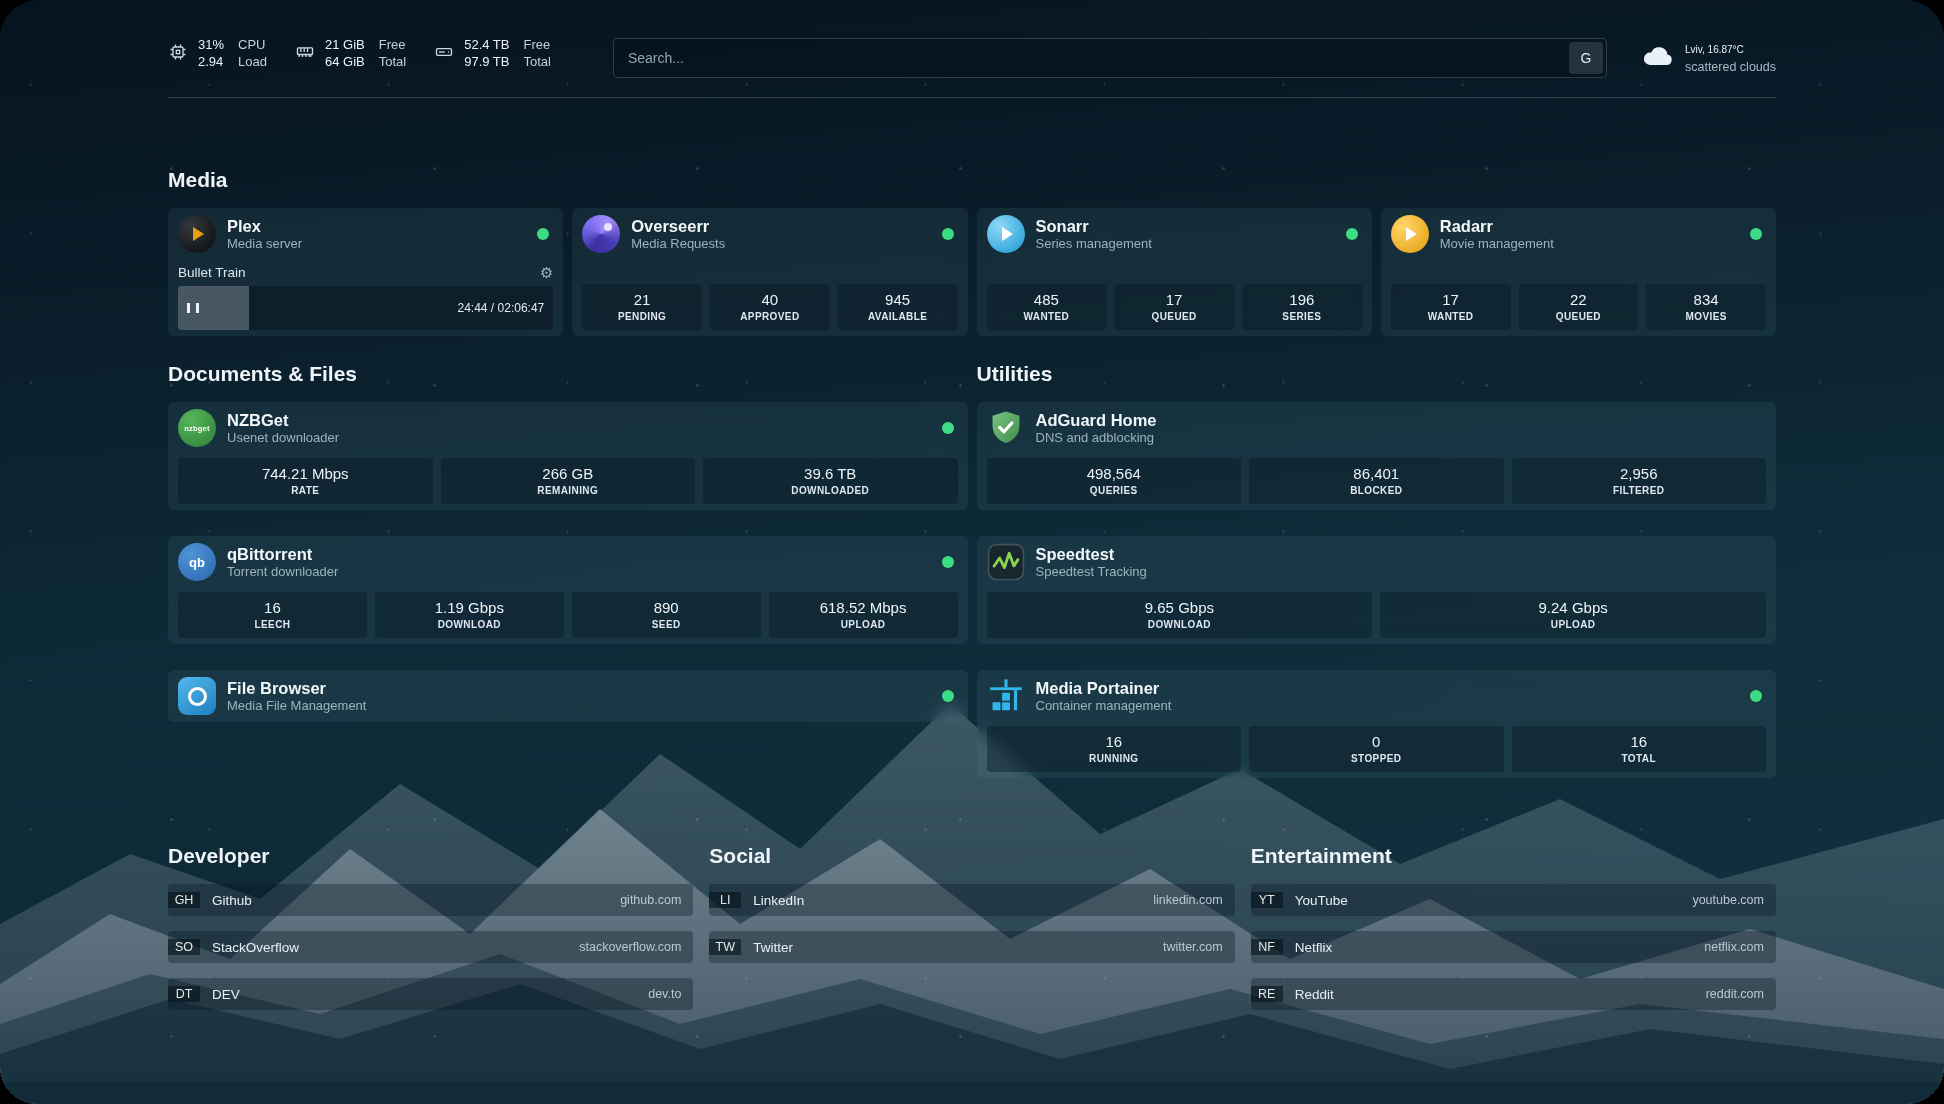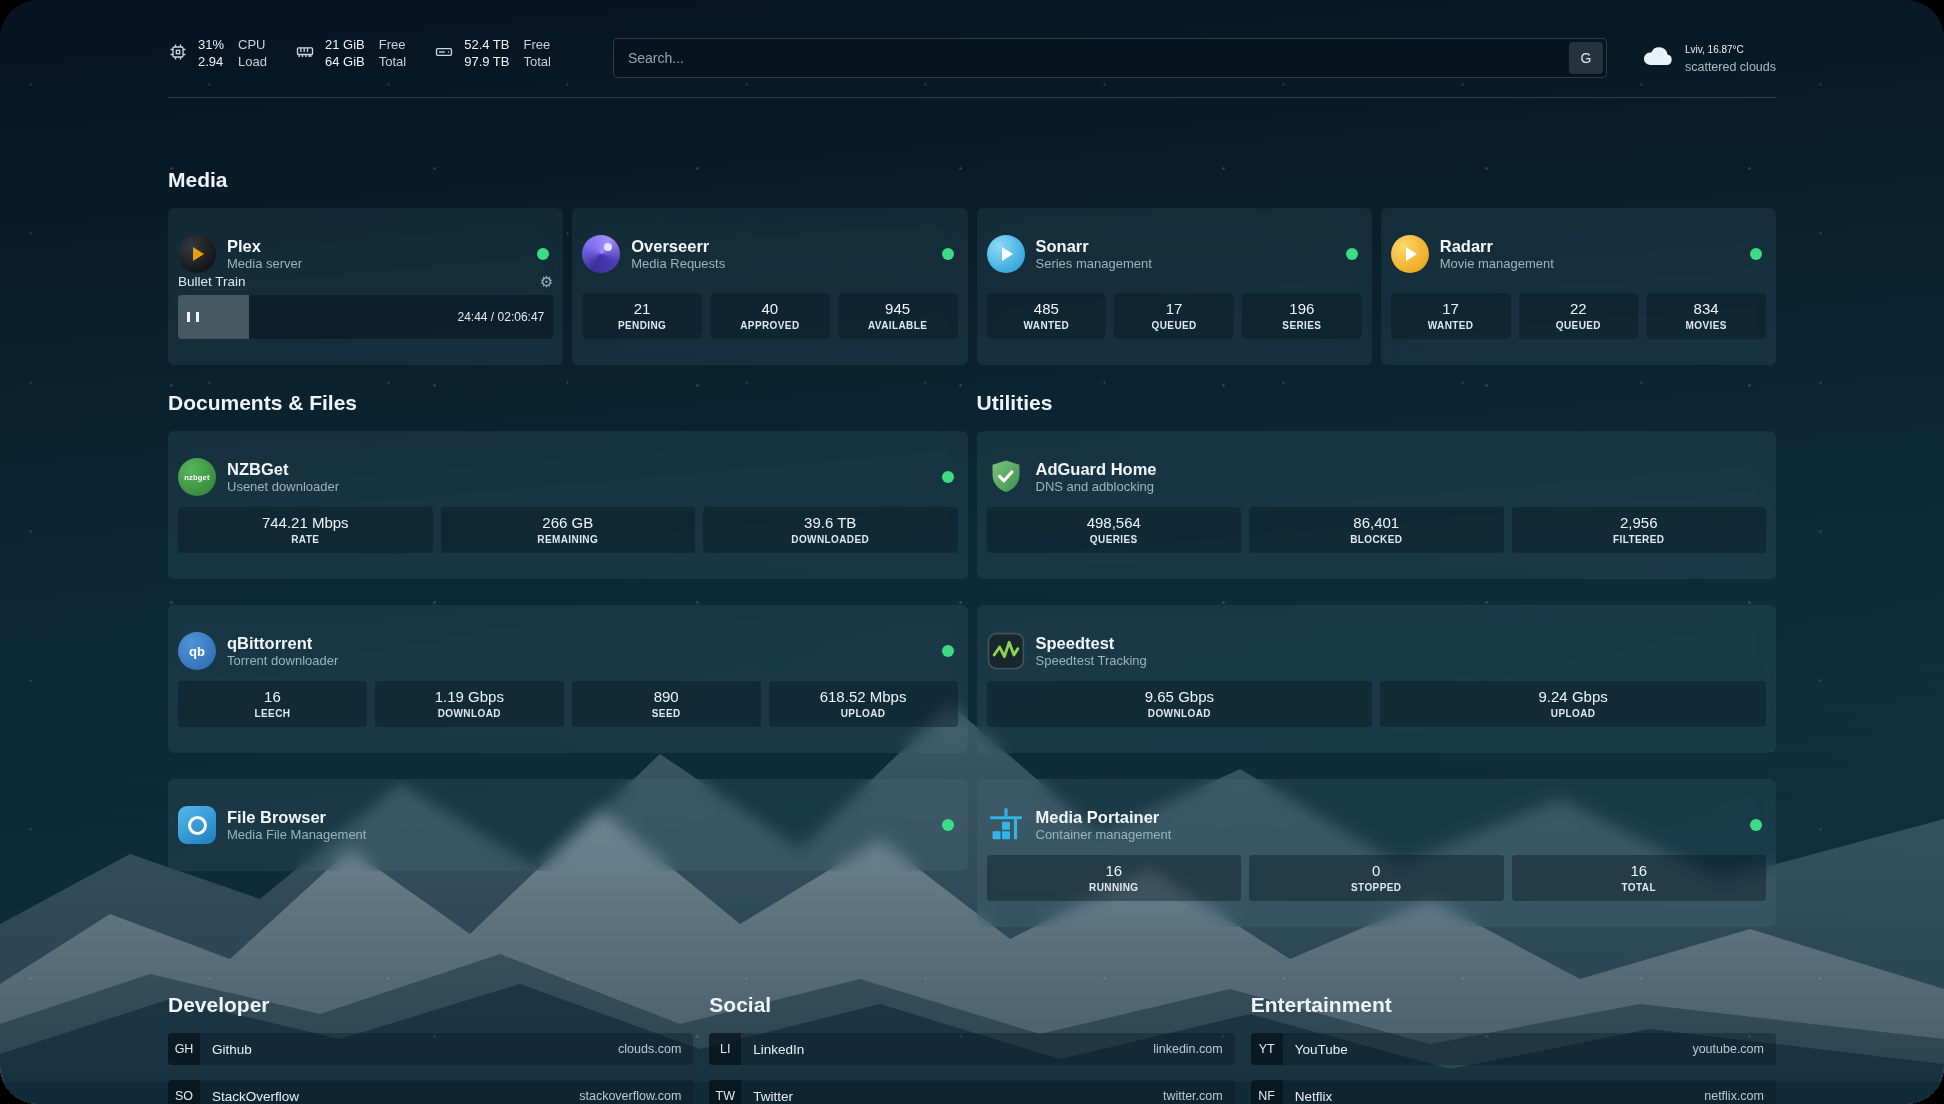--- a/index.html
+++ b/index.html
@@ -35,21 +35,21 @@
   .weather{display:flex;gap:12px;align-items:center;flex:none;}
   .weather-loc{font-size:10px;color:#edf3f7;line-height:19px;}
   .weather-cond{font-size:12.5px;color:#a9bcc8;line-height:17px;}
   .divider{margin-top:18px;border-top:1px solid rgba(255,255,255,0.16);}
 
   
   .section-heading{font-size:21px;font-weight:700;color:#eef4f8;margin:0 0 16px;}
   .media-heading{margin-top:70px;}
   .cards-row{display:flex;gap:9px;}
   .card{background:rgba(99,145,166,0.13);-webkit-backdrop-filter:blur(8px);backdrop-filter:blur(8px);
-    border-radius:6px;padding:26px 10px;box-sizing:border-box;cursor:pointer;}
+    border-radius:6px;padding:6px 10px;box-sizing:border-box;cursor:pointer;}
   .media-card{flex:1;min-width:0;min-height:128px;display:flex;flex-direction:column;}
   .card-head{display:flex;align-items:center;gap:11px;min-height:40px;}
   .svc-icon{width:38px;height:38px;border-radius:50%;flex:none;display:flex;align-items:center;justify-content:center;position:relative;}
   .svc-text{min-width:0;}
   .svc-name{font-size:16.5px;font-weight:600;color:#f2f7fa;line-height:20px;white-space:nowrap;}
   .svc-desc{font-size:13px;color:#9db3c0;line-height:16px;white-space:nowrap;}
   .status-dot{width:12px;height:12px;border-radius:50%;background:#3ddc84;margin-left:auto;margin-right:4px;flex:none;}
   .stats{display:flex;gap:8px;margin-top:10px;}
   .media-card .stats,.media-card .np{margin-top:auto;}
   .stat{flex:1;min-width:0;background:rgba(7,22,32,0.40);border-radius:4px;text-align:center;padding:6px 4px 7px;}
@@ -88,21 +88,21 @@
   .icon-label-md{font-size:13px;font-weight:700;color:#fff;}
   .icon-fb{border-radius:9px;background:linear-gradient(145deg,#54b9ec,#1d7fc0);}
   .icon-fb::after{content:"";width:13px;height:13px;border:3.5px solid #fff;border-radius:50%;}
   .icon-svg{background:transparent;border-radius:8px;}
 
   
   .bm-grid{display:flex;gap:16px;margin-top:66px;}
   .bm-col{flex:1;min-width:0;}
   .bm-row{display:flex;align-items:center;height:32px;background:rgba(9,24,33,0.35);border-radius:4px;
     overflow:hidden;margin-bottom:15px;cursor:pointer;}
-  .bm-abbr{width:32px;height:32px;background:rgba(4,14,20,0.55);color:#dfe9ef;font-size:12.5px;
+  .bm-abbr{width:32px;height:16px;background:rgba(4,14,20,0.55);color:#dfe9ef;font-size:12.5px;
     display:flex;align-items:center;justify-content:center;flex:none;}
   .bm-name{margin-left:12px;font-size:13.5px;color:#e8f0f5;white-space:nowrap;}
   .bm-url{margin-left:auto;margin-right:12px;font-size:12.5px;color:#b9cad5;white-space:nowrap;}
 </style>
 </head>
 <body>
 
 <div class="screen">
 
   <div class="mountains">
@@ -479,21 +479,21 @@
         </div>
       </div>
     </div>
 
     <div class="bm-grid">
       <div class="bm-col">
         <h2 class="section-heading">Developer</h2>
         <div class="bm-row">
           <span class="bm-abbr">GH</span>
           <span class="bm-name">Github</span>
-          <span class="bm-url">clouds.com</span>
+          <span class="bm-url">github.com</span>
         </div>
         <div class="bm-row">
           <span class="bm-abbr">SO</span>
           <span class="bm-name">StackOverflow</span>
           <span class="bm-url">stackoverflow.com</span>
         </div>
         <div class="bm-row">
           <span class="bm-abbr">DT</span>
           <span class="bm-name">DEV</span>
           <span class="bm-url">dev.to</span>

